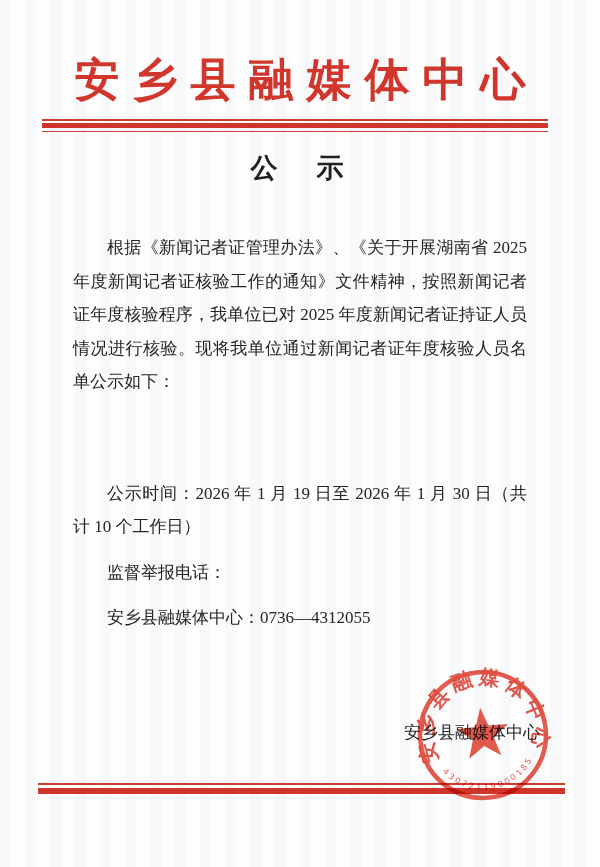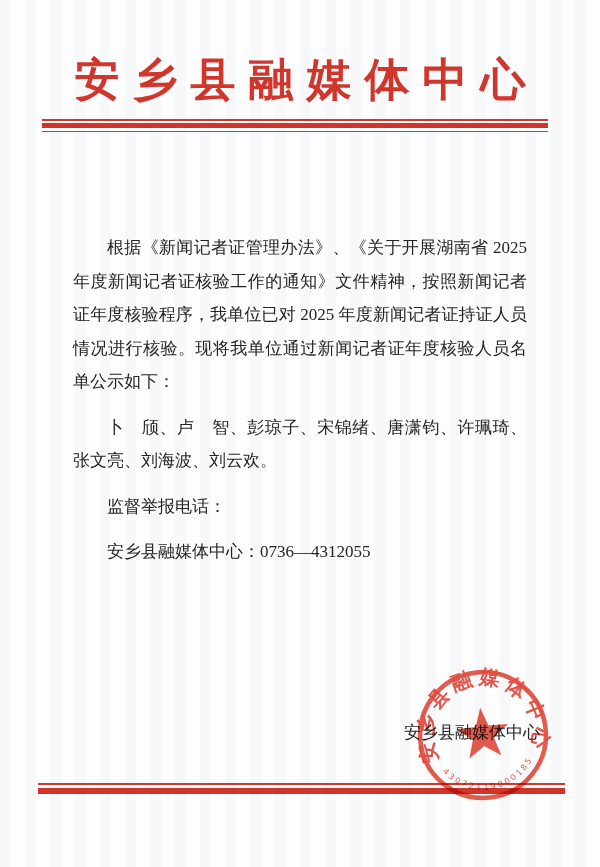--- a/index.html
+++ b/index.html
@@ -73,24 +73,25 @@
 <div class="page">
 
   <div class="org-title">安乡县融媒体中心</div>
 
   <div class="head-rule">
     <div class="thin"></div>
     <div class="thick"></div>
     <div class="thin"></div>
   </div>
 
+  <div class="doc-title">公　示</div>
 
   <div class="body-text">
     <p>根据《新闻记者证管理办法》、《关于开展湖南省 2025 年度新闻记者证核验工作的通知》文件精神，按照新闻记者证年度核验程序，我单位已对 2025 年度新闻记者证持证人员情况进行核验。现将我单位通过新闻记者证年度核验人员名单公示如下：</p>
-    <p>卜　颀、卢　智、彭琼子、宋锦绪、唐潇钧、许珮琦、张文亮、刘海波、刘云欢。</p>
+    <p class="gap-before">公示时间：2026 年 1 月 19 日至 2026 年 1 月 30 日（共计 10 个工作日）</p>
     <p>监督举报电话：</p>
     <p>安乡县融媒体中心：0736—4312055</p>
   </div>
 
   <div class="signature">
     <div>安乡县融媒体中心</div>
   </div>
 
   <svg class="seal" viewBox="0 0 136 136" xmlns="http://www.w3.org/2000/svg">
     <circle cx="68" cy="68" r="62" fill="none" stroke="#df3526" stroke-width="4.5" opacity="0.92"></circle>

